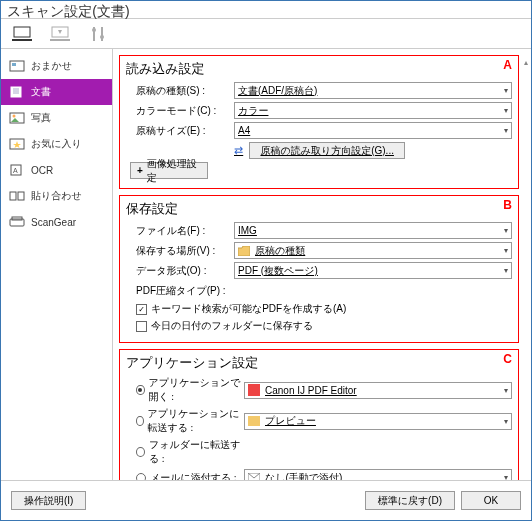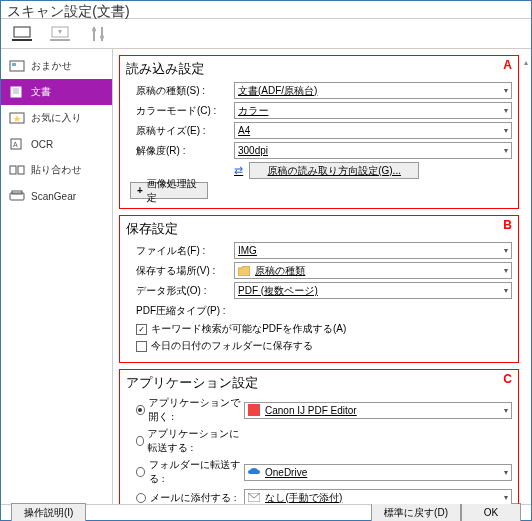--- a/index.html
+++ b/index.html
@@ -19,29 +19,29 @@
   .section-letter { position: absolute; top: 2px; right: 6px; color: #f00; font-weight: bold; font-size: 12px; }
   .section-title { font-size: 13px; font-weight: normal; margin-bottom: 4px; }
   .row { display: flex; align-items: center; margin-bottom: 3px; min-height: 17px; }
   .label { width: 108px; font-size: 10px; padding-left: 10px; }
   .field { flex: 1; text-decoration: underline; }
   .select { width: 100%; height: 17px; border: 1px solid #999; font-size: 10px; padding: 0 14px 0 3px; background: #fff; position: relative; display: flex; align-items: center; }
   .select::after { content: "▾"; position: absolute; right: 3px; font-size: 8px; color: #555; }
   .select.withicon { padding-left: 20px; }
   .sel-icon { position: absolute; left: 3px; width: 12px; height: 12px; display: flex; align-items: center; justify-content: center; }
   .btn { height: 17px; border: 1px solid #999; background: #eee; font-size: 10px; display: inline-flex; align-items: center; justify-content: center; padding: 0 6px; cursor: pointer; }
-  .wide-btn { width: 170px; }
+  .wide-btn { width: 156px; }
   .imgbtn { width: 78px; justify-content: flex-start; gap: 4px; }
   .checkbox-row { display: flex; align-items: center; gap: 4px; padding-left: 10px; margin-bottom: 3px; }
   .checkbox { width: 11px; height: 11px; border: 1px solid #666; display: inline-flex; align-items: center; justify-content: center; font-size: 8px; }
   .radio-row { display: flex; align-items: center; margin-bottom: 3px; min-height: 17px; }
   .radio-label { width: 118px; display: flex; align-items: center; gap: 4px; padding-left: 10px; font-family: Liberation Serif, serif; }
   .radio { width: 10px; height: 10px; border: 1px solid #666; border-radius: 50%; display: inline-flex; align-items: center; justify-content: center; }
   .radio.checked::after { content: ""; width: 4px; height: 4px; background: #333; border-radius: 50%; }
-  .footer { height: 16px; border-top: 1px solid #ccc; display: flex; align-items: center; padding: 0 10px; }
+  .footer { height: 40px; border-top: 1px solid #ccc; display: flex; align-items: center; padding: 0 10px; gap: 6px; }
   .footer .spacer { flex: 1; }
   .footer .fbtn { height: 19px; border: 1px solid #999; background: #eee; font-size: 10px; padding: 0 12px; display: inline-flex; align-items: center; cursor: pointer; }
   .scroll-arrow { position: absolute; right: -10px; font-size: 8px; color: #888; }
   svg { display: block; }
 </style>
 </head>
 <body>
 
 <div class="window">
   <div class="titlebar">
@@ -91,20 +91,30 @@
               <line x1="4" y1="5" x2="10" y2="5" stroke="#aac"></line>
               <line x1="4" y1="7" x2="10" y2="7" stroke="#aac"></line>
             </svg>
           </span>
         <span>文書</span>
       </div>
       <div class="sb-item">
         <span class="sb-icon">
             <svg width="16" height="12">
               <rect x="1" y="1" width="14" height="10" fill="none" stroke="#555"></rect>
+              <circle cx="5" cy="4" r="1.5" fill="#fa5"></circle>
+              <path d="M2 10 L6 6 L10 10 Z" fill="#6a6"></path>
+            </svg>
+          </span>
+        <span>写真</span>
+      </div>
+      <div class="sb-item">
+        <span class="sb-icon">
+            <svg width="16" height="12">
+              <rect x="1" y="1" width="14" height="10" fill="none" stroke="#555"></rect>
               <path d="M8 3 L9 6 L12 6 L9.5 7.5 L10.5 10 L8 8.5 L5.5 10 L6.5 7.5 L4 6 L7 6 Z" fill="#fc5"></path>
             </svg>
           </span>
         <span>お気に入り</span>
       </div>
       <div class="sb-item">
         <span class="sb-icon">
             <svg width="16" height="12">
               <rect x="2" y="1" width="10" height="10" fill="none" stroke="#555"></rect>
               <text x="4" y="9" font-size="7" fill="#555">A</text>
@@ -152,28 +162,20 @@
               <div class="select">
                 <span>カラー</span>
               </div>
             </div>
         </div>
         <div class="row">
           <div class="label">原稿サイズ(E) :</div>
           <div class="field">
               <div class="select">
                 <span>A4</span>
-              </div>
-            </div>
-        </div>
-        <div class="row">
-          <div class="label">解像度(R) :</div>
-          <div class="field">
-              <div class="select">
-                <span>300dpi</span>
               </div>
             </div>
         </div>
         <div class="row">
           <div class="label"></div>
           <div class="field" style="display:flex;gap:6px;align-items:center;">
             <span style="color:#36c;font-size:11px;">⇄</span>
             <div class="btn wide-btn">
                 <span>原稿の読み取り方向設定(G)...</span>
               </div>
@@ -250,35 +252,35 @@
                 </span>
             <span>Canon IJ PDF Editor</span>
               </div>
             </div>
         </div>
         <div class="radio-row">
           <div class="radio-label">
               <span class="radio"></span>
               <span>アプリケーションに転送する :</span>
             </div>
+          <div class="field">
+              <div class="select withicon">
+            <span class="sel-icon">
+                  <svg width="12" height="10">
+                    <rect width="12" height="10" fill="#f3c96b"></rect>
+                  </svg>
+                </span>
+            <span>プレビュー</span>
+              </div>
+            </div>
         </div>
         <div class="radio-row">
           <div class="radio-label">
               <span class="radio"></span>
               <span>フォルダーに転送する :</span>
-            </div>
-          <div class="field">
-              <div class="select withicon">
-            <span class="sel-icon">
-                  <svg width="12" height="8">
-                    <path d="M2 6 Q0 6 0 4 Q0 2 2 2 Q3 0 6 0 Q9 0 10 2 Q12 2 12 4 Q12 6 10 6 Z" fill="#2a7dd4"></path>
-                  </svg>
-                </span>
-            <span>OneDrive</span>
-              </div>
             </div>
         </div>
         <div class="radio-row">
           <div class="radio-label">
               <span class="radio"></span>
               <span>メールに添付する :</span>
             </div>
           <div class="field">
               <div class="select withicon">
             <span class="sel-icon">

